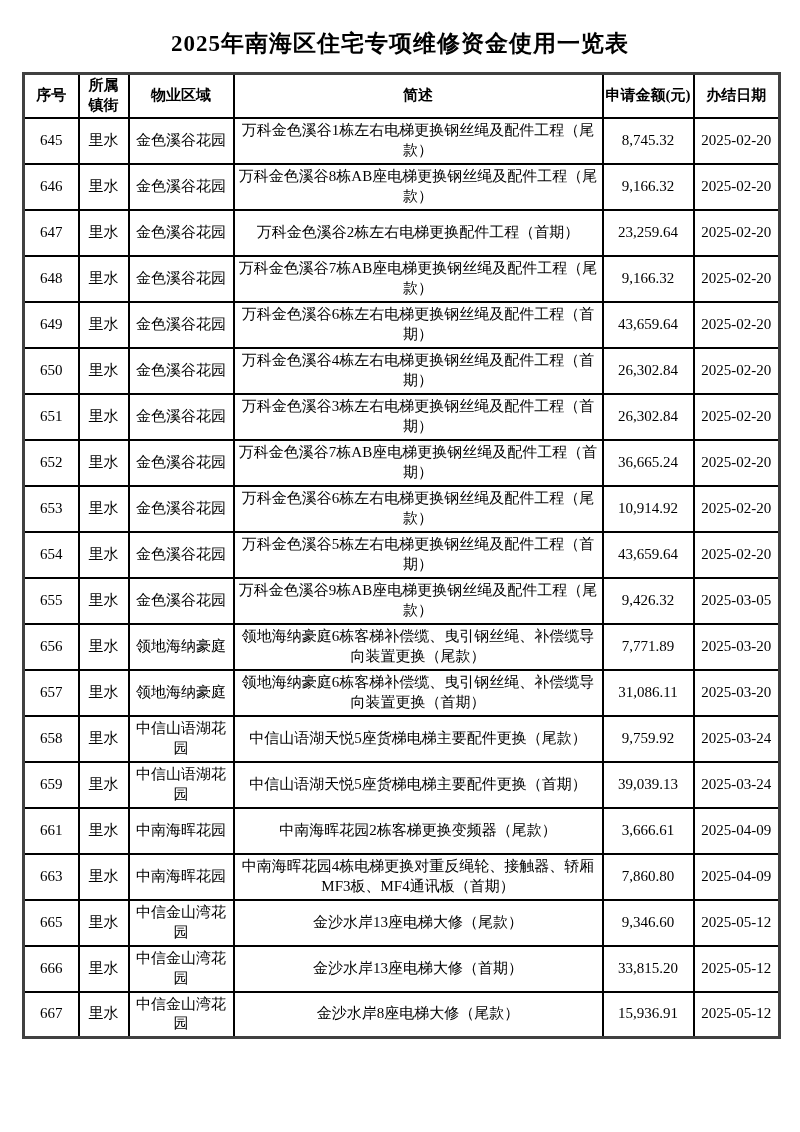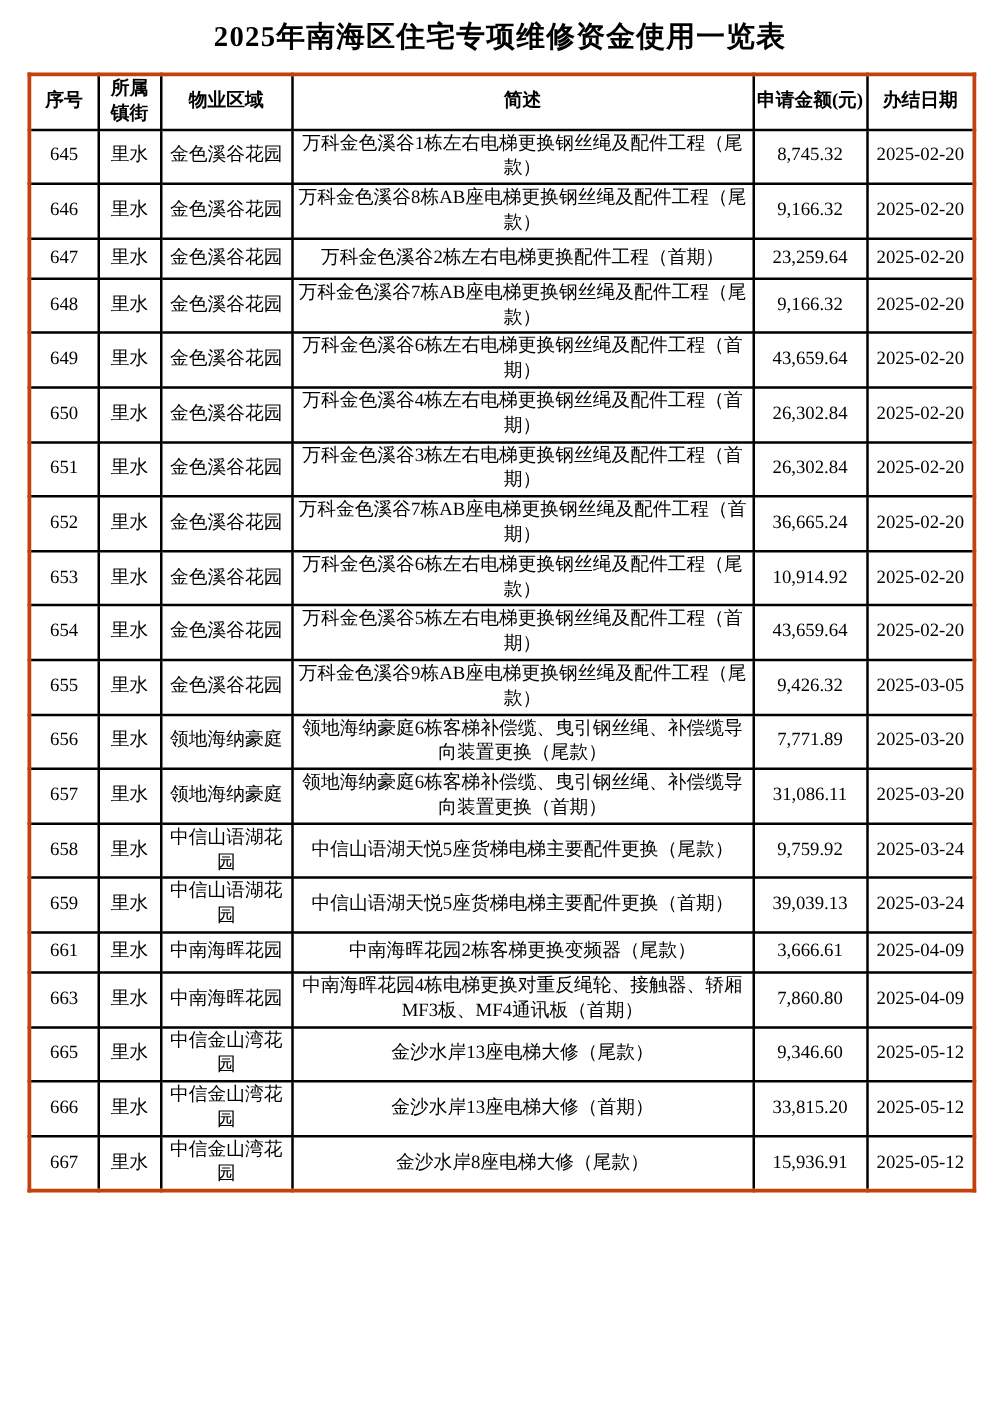--- a/index.html
+++ b/index.html
@@ -5,43 +5,43 @@
   html, body {
     margin: 0; padding: 0;
     background: #ffffff;
     width: 800px; height: 1132px;
     font-family: "Liberation Serif", "DejaVu Serif", serif;
     color: #000000;
   }
   .page { position: relative; width: 800px; height: 1132px; overflow: hidden; }
   .doc-title {
     margin: 0;
-    padding-top: 14px;
+    padding-top: 28px;
     text-align: center;
     font-size: 23px;
     font-weight: bold;
     letter-spacing: 1px;
   }
   table.fund-table {
     border-collapse: collapse;
     table-layout: fixed;
     width: 756px;
     margin: 13px 0 0 22px;
-    border: 3px solid #c2410c;
+    border: 3px solid #404040;
   }
   .fund-table th, .fund-table td {
     border: 2px solid #000;
     vertical-align: middle;
     font-size: 15px;
     line-height: 1.32;
     padding: 1px 2px;
     overflow: hidden;
   }
   .fund-table thead tr { height: 44px; }
-  .fund-table tbody tr { height: 32px; }
+  .fund-table tbody tr { height: 46px; }
   .fund-table th {
     font-weight: bold;
     text-align: center;
     white-space: pre-line;
   }
   .c-no, .c-town, .c-area, .c-amt, .c-date { text-align: center; }
   .c-area { line-height: 1.25; }
   .c-desc { text-align: center; padding-left: 5px; padding-right: 3px; }
 </style>
 </head>

